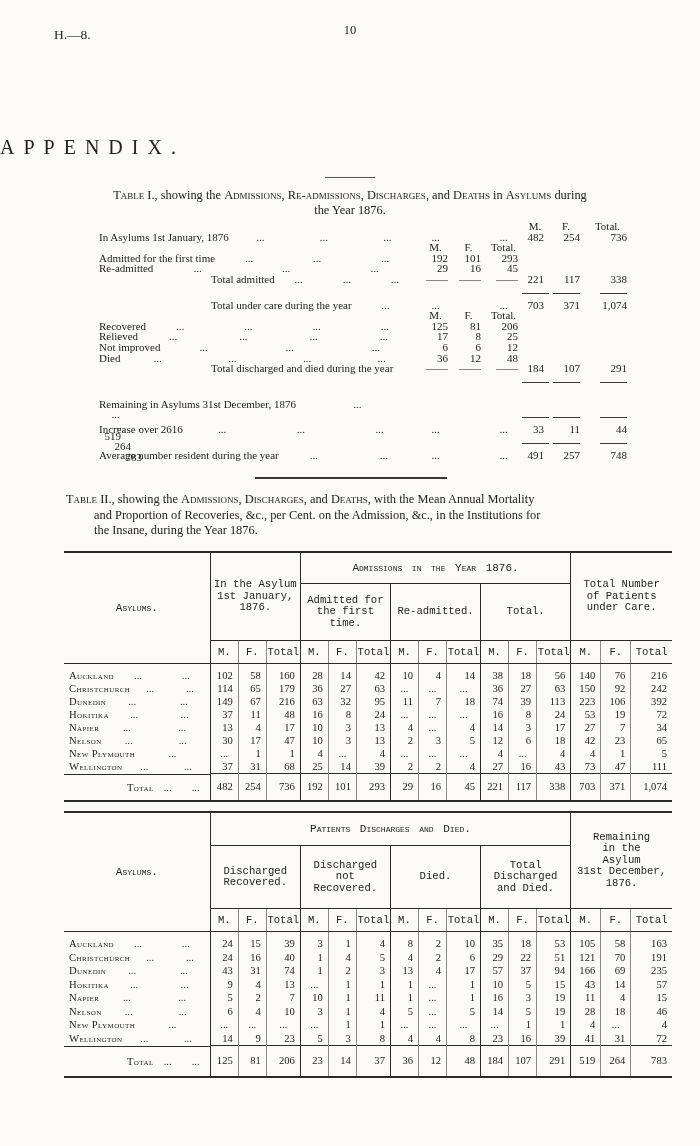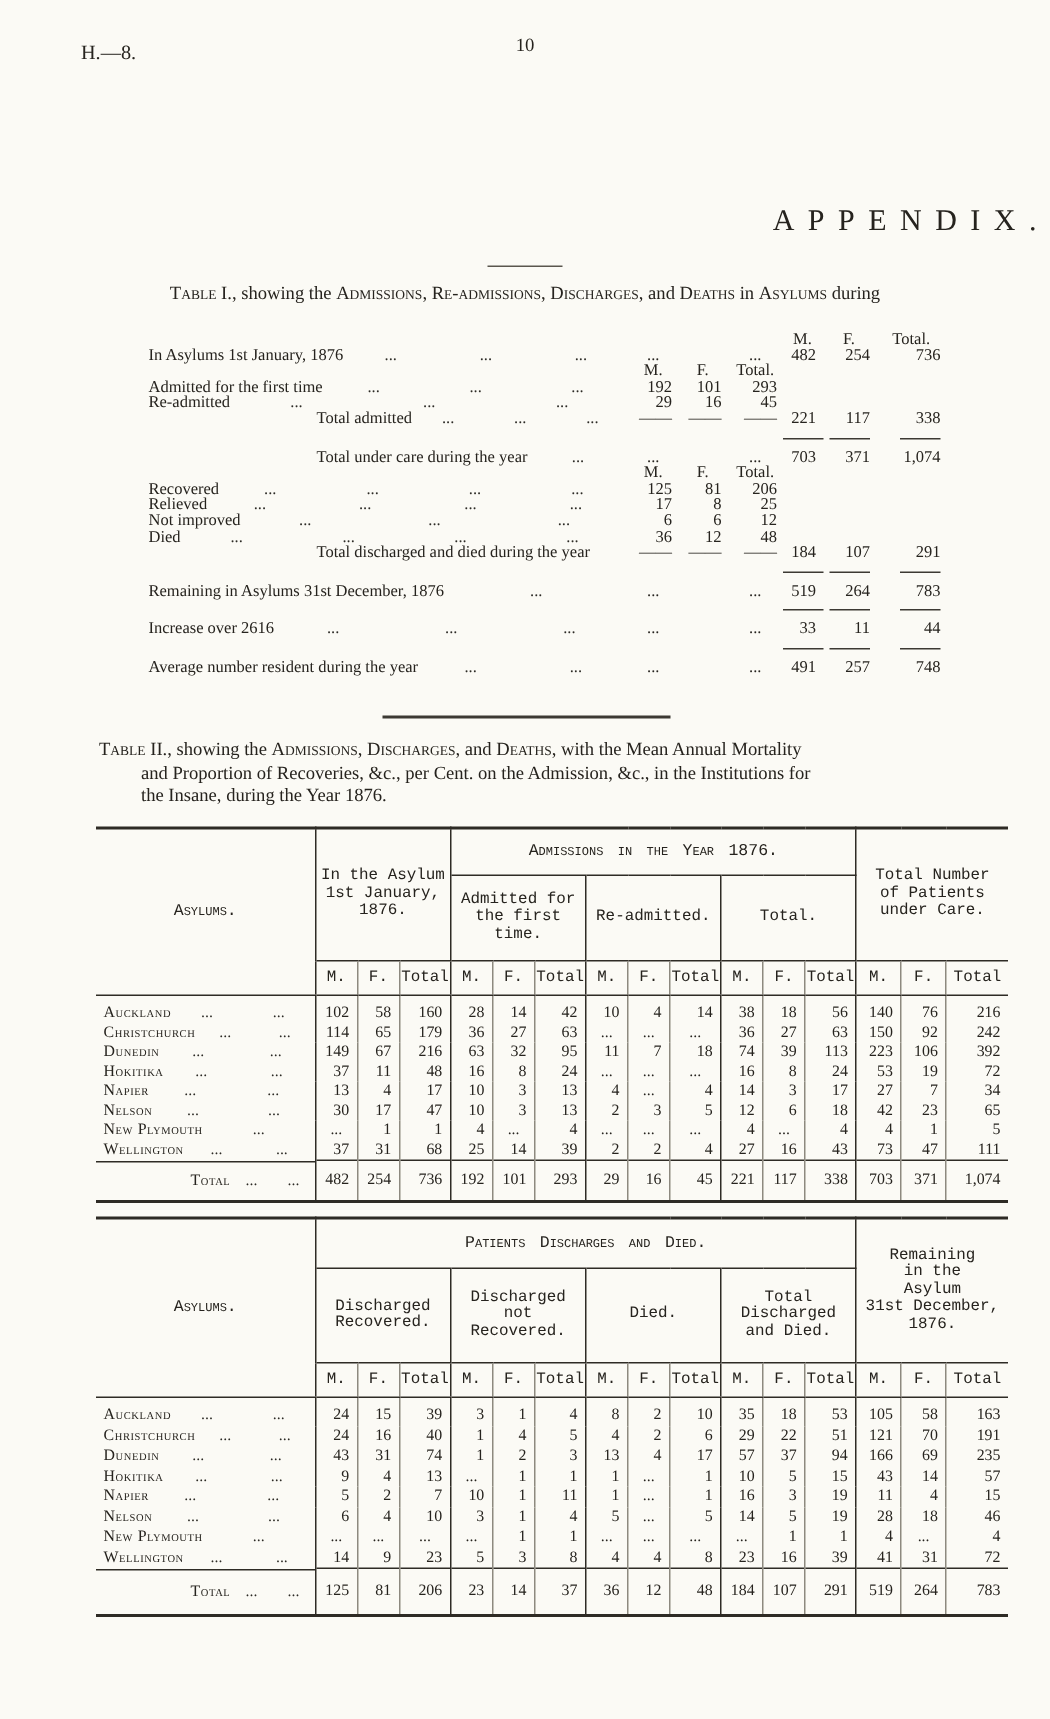--- a/index.html
+++ b/index.html
@@ -7,21 +7,21 @@
     width:700px;height:1146px;
     background:#fbfaf5;
     font-family:"Liberation Serif", serif;
     color:#26231e;
     position:relative;
     overflow:hidden;
   }
   .sc{font-variant:small-caps;}
   .docref{position:absolute;left:54px;top:27px;font-size:13.5px;}
   .pagenum{position:absolute;left:0;right:0;top:23px;text-align:center;font-size:12.5px;}
-  .appendix{position:absolute;left:0;right:0;top:136px;text-align:right;
+  .appendix{position:absolute;left:0;right:0;top:136px;text-align:left;
     font-size:20px;letter-spacing:9px;}
   .title-rule{position:absolute;left:325px;top:177px;width:50px;height:1px;background:#5a564e;}
   .cap1{position:absolute;left:50px;right:50px;top:188px;text-align:center;
     font-size:12.4px;line-height:14.5px;}
   .cap2{position:absolute;left:66px;top:492px;width:600px;
     font-size:12.4px;line-height:15.6px;text-indent:-28px;padding-left:28px;text-align:justify;}
 
   
   .t1{position:absolute;left:99px;top:221px;width:532px;font-size:11px;}
   .t1line{display:flex;height:10.6px;line-height:10.6px;white-space:nowrap;}
@@ -78,20 +78,21 @@
 <body>
 
 <div class="page">
   <div class="docref">H.—8.</div>
   <div class="pagenum">10</div>
   <div class="appendix">APPENDIX.</div>
   <div class="title-rule"></div>
 
   <div class="cap1">
     <div class="capline" id="cap1l1"><span class="sc">Table I.</span><span>, showing the </span><span class="sc">Admissions</span><span>, </span><span class="sc">Re-admissions</span><span>, </span><span class="sc">Discharges</span><span>, and </span><span class="sc">Deaths</span><span> in </span><span class="sc">Asylums</span><span> during</span></div>
+    <div class="capline">the Year 1876.</div>
   </div>
 
   <div class="t1" id="table1">
       <div class="t1line">
         <div class="c-lab">
           <span class="nm"></span>
         </div>
         <div class="c-im hc"></div>
         <div class="c-if hc"></div>
         <div class="c-it hc"></div>
@@ -270,21 +271,21 @@
       </div>
       <div class="t1line rl">
         <div class="c-lab"></div>
         <div class="c-im"></div>
         <div class="c-if"></div>
         <div class="c-it"></div>
         <div class="c-om"><span class="sr"></span></div>
         <div class="c-of"><span class="sr"></span></div>
         <div class="c-ot"><span class="sr"></span></div>
       </div>
-      <div class="t1line" style="margin-top: 10px;">
+      <div class="t1line" style="margin-top: 20px; flex-direction: column;">
         <div class="c-lab">
           <span class="nm">Remaining in Asylums 31st December, 1876</span>
           <span class="ld">...</span>
         </div>
         <div class="c-im dc">...</div>
         <div class="c-if"></div>
         <div class="c-it dc">...</div>
         <div class="c-om">519</div>
         <div class="c-of">264</div>
         <div class="c-ot">783</div>

